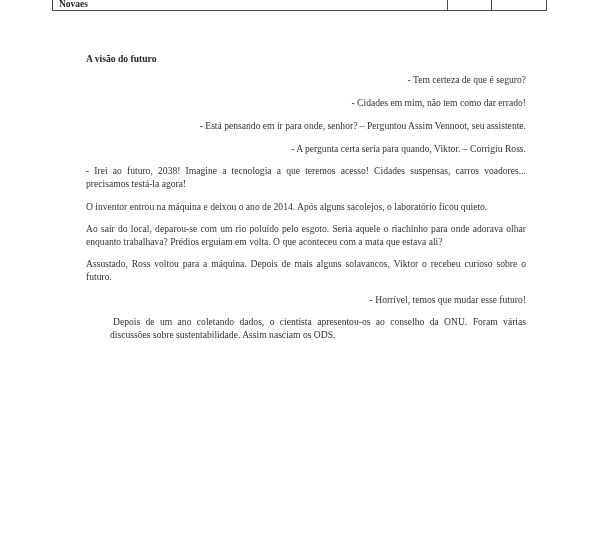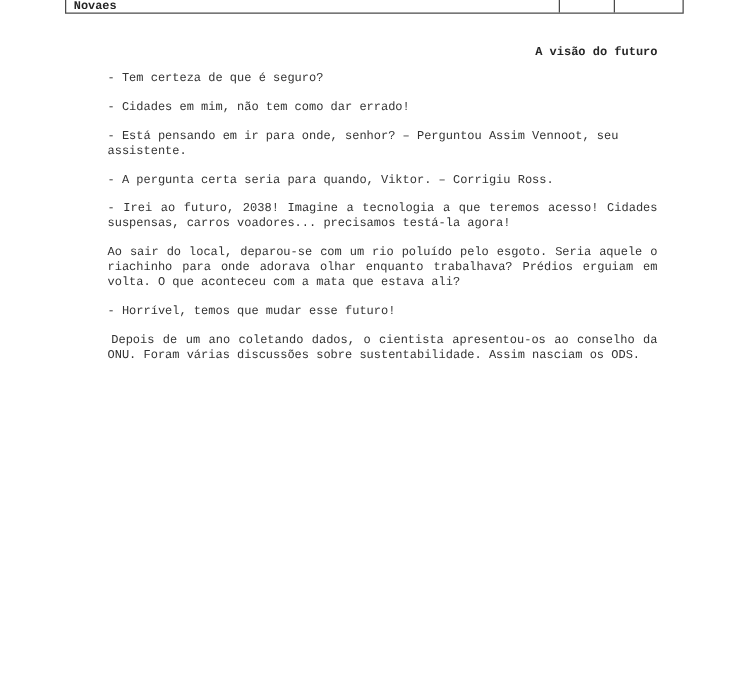--- a/index.html
+++ b/index.html
@@ -7,21 +7,21 @@
     padding: 0;
     background: #ffffff;
   }
   .sheet {
     position: relative;
     width: 600px;
     height: 540px;
     background: #ffffff;
     overflow: hidden;
     color: #2e2e2e;
-    font-family: Liberation Mono, monospace;
+    font-family: Liberation Serif, serif;
   }
 
   
   .header-table {
     position: absolute;
     left: 52px;
     top: -9px;
     width: 495px;
     height: 20px;
     border: 1px solid #4b4b4b;
@@ -61,30 +61,29 @@
     left: 86px;
     top: 36px;
     width: 440px;
     font-size: 9.6px;
     line-height: 12.3px;
     color: #333333;
   }
   .doc-title {
     font-weight: bold;
     font-size: 9.6px;
-    margin: 0 0 9px 0;
+    margin: 17px 0 9px 0;
     color: #262626;
-    text-align: right;
   }
   .content p {
     margin: 0 0 10.5px 0;
   }
   .content p.j { text-align: justify; }
-  .content p.l { text-align: left; }
-  .content p.ind { text-indent: 3px; }
+  .content p.l { text-align: right; }
+  .content p.ind { text-indent: 3px; margin-left: 24px; }
 </style>
 </head>
 <body>
 
 <div class="sheet">
 
   <div class="header-table">
     <div class="ht-cell name">
       <span class="ht-name-text">Novaes</span>
     </div>
@@ -97,19 +96,21 @@
   </div>
 
   <div class="content">
     <div class="doc-title">A visão do futuro</div>
     <div>
         <p class="l">- Tem certeza de que é seguro?</p>
         <p class="l">- Cidades em mim, não tem como dar errado!</p>
         <p class="l">- Está pensando em ir para onde, senhor? – Perguntou Assim Vennoot, seu assistente.</p>
         <p class="l">- A pergunta certa seria para quando, Viktor. – Corrigiu Ross.</p>
         <p class="j">- Irei ao futuro, 2038! Imagine a tecnologia a que teremos acesso! Cidades suspensas, carros voadores... precisamos testá-la agora!</p>
+        <p class="j">O inventor entrou na máquina e deixou o ano de 2014. Após alguns sacolejos, o laboratório ficou quieto.</p>
         <p class="j">Ao sair do local, deparou-se com um rio poluído pelo esgoto. Seria aquele o riachinho para onde adorava olhar enquanto trabalhava? Prédios erguiam em volta. O que aconteceu com a mata que estava ali?</p>
+        <p class="j">Assustado, Ross voltou para a máquina. Depois de mais alguns solavancos, Viktor o recebeu curioso sobre o futuro.</p>
         <p class="l">- Horrível, temos que mudar esse futuro!</p>
         <p class="j ind">Depois de um ano coletando dados, o cientista apresentou-os ao conselho da ONU. Foram várias discussões sobre sustentabilidade. Assim nasciam os ODS.</p>
       </div>
   </div>
 
 </div>
 
 </body></html>

